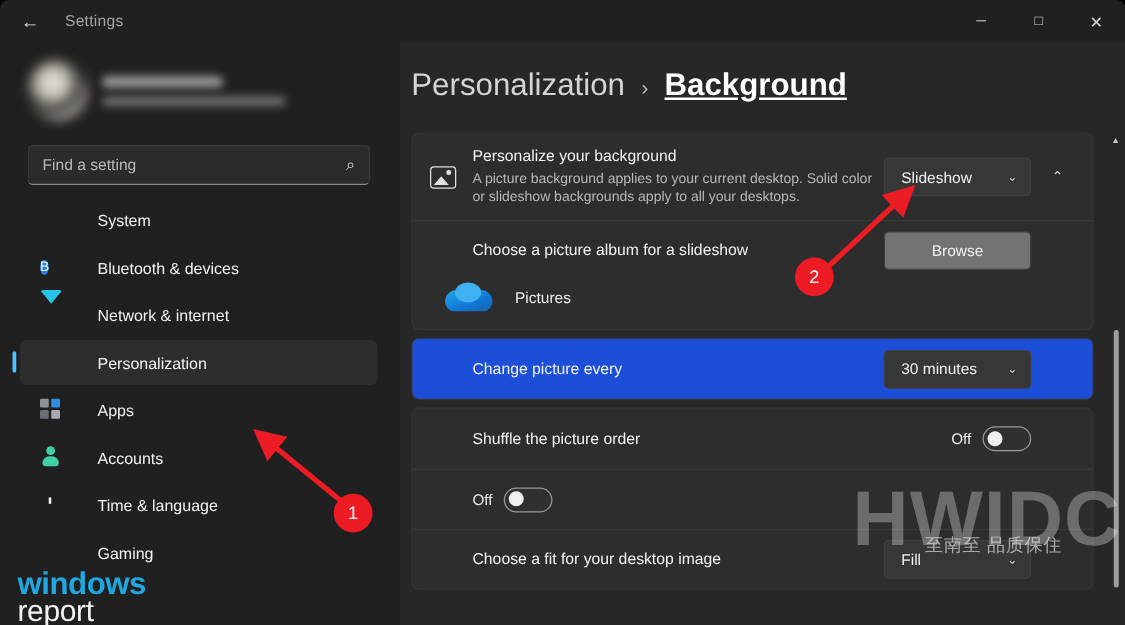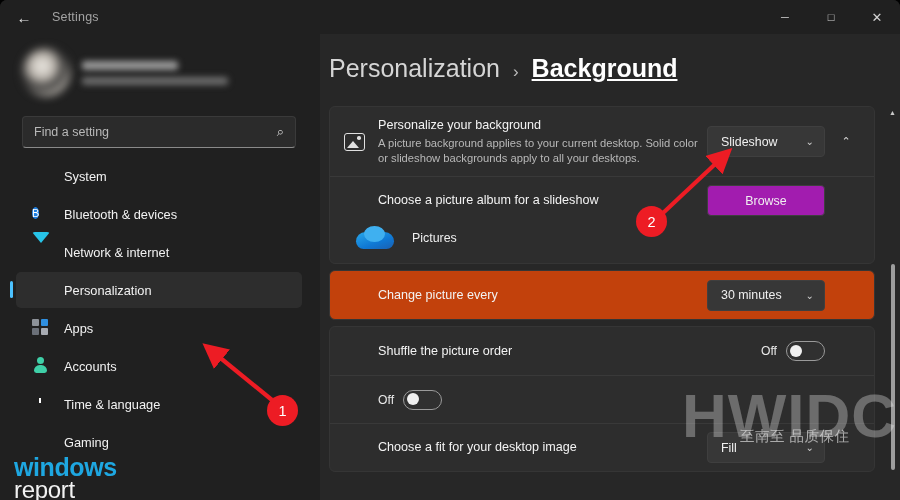--- a/index.html
+++ b/index.html
@@ -59,21 +59,21 @@
   }
   #search-input {
     background: transparent; border: none; outline: none;
     color: #cfcfcf; font-size: 12.5px; font-family: inherit;
     padding-left: 11px; width: 220px;
   }
   #search-input::placeholder { color: #b9b9b9; }
   #search-icon { position: absolute; right: 11px; color: #d6d6d6; font-size: 13px; }
   #navlist { margin-top: 10px; }
   .nav-item {
-    position: relative; display: flex; align-items: center; gap: 14px;
+    position: relative; display: flex; align-items: center; gap: 28px;
     height: 36px; margin: 2px 18px 2px 16px; padding-left: 16px;
     border-radius: 5px; font-size: 12.8px; color: #f2f2f2;
   }
   .nav-item.active { background: #2d2d2d; }
   .nav-item.active::before {
     content: ""; position: absolute; left: -6px; top: 9px;
     width: 3px; height: 17px; border-radius: 2px; background: #4cc2ff;
   }
   .nav-ico { width: 18px; height: 18px; position: relative; flex: none; }
   
@@ -131,21 +131,21 @@
     padding: 20px 0 0 9px; font-size: 25px; font-weight: 600;
   }
   #crumb-parent { color: #d5d5d5; font-weight: 400; }
   #crumb-sep { color: #bdbdbd; font-size: 17px; font-weight: 400; }
   #crumb-current { color: #ffffff; text-decoration: underline; }
   #content { position: absolute; top: 72px; left: 9px; width: 546px; }
   .card {
     background: #2d2d2d; border: 1px solid #353535; border-radius: 6px;
     margin-bottom: 6px;
   }
-  .card.sub { background: #c2410c; }
+  .card.sub { background: #1d4ed8; }
   .row { display: flex; align-items: center; padding: 0 14px; min-height: 48px; }
   .row.divider { border-top: 1px solid #393939; }
   .row-ico { width: 34px; flex: none; color: #e8e8e8; }
   .img-ico {
     width: 21px; height: 18px; border: 1.4px solid #e0e0e0; border-radius: 3px;
     position: relative;
   }
   .img-ico::before {
     content: ""; position: absolute; right: 3px; top: 2.5px;
     width: 3.6px; height: 3.6px; border-radius: 50%; background: #e0e0e0;
@@ -160,21 +160,21 @@
   .row-title { font-size: 12.6px; color: #f3f3f3; line-height: 17px; }
   .row-desc { font-size: 11.2px; color: #b8b8b8; line-height: 15px; margin-top: 2px; }
   .combo {
     height: 31px; min-width: 118px; background: #373737; border: 1px solid #3f3f3f;
     border-radius: 4px; display: flex; align-items: center;
     justify-content: space-between; padding: 0 10px 0 13px;
     font-size: 12.4px; color: #f0f0f0; flex: none;
   }
   .combo .chev { font-size: 10px; color: #cfcfcf; margin-left: 18px; }
   .btn {
-    height: 31px; min-width: 118px; background: #a21caf; border: 1px solid #3f3f3f;
+    height: 31px; min-width: 118px; background: #737373; border: 1px solid #3f3f3f;
     border-radius: 4px; display: flex; align-items: center; justify-content: center;
     font-size: 12.4px; color: #f0f0f0; flex: none;
   }
   .expander {
     width: 28px; height: 28px; display: flex; align-items: center;
     justify-content: center; color: #d8d8d8; font-size: 11px;
     margin-left: 7px; flex: none; border-radius: 4px;
   }
   .onedrive-row { display: flex; align-items: center; gap: 18px; padding: 2px 14px 14px 26px; }
   .od-ico {

